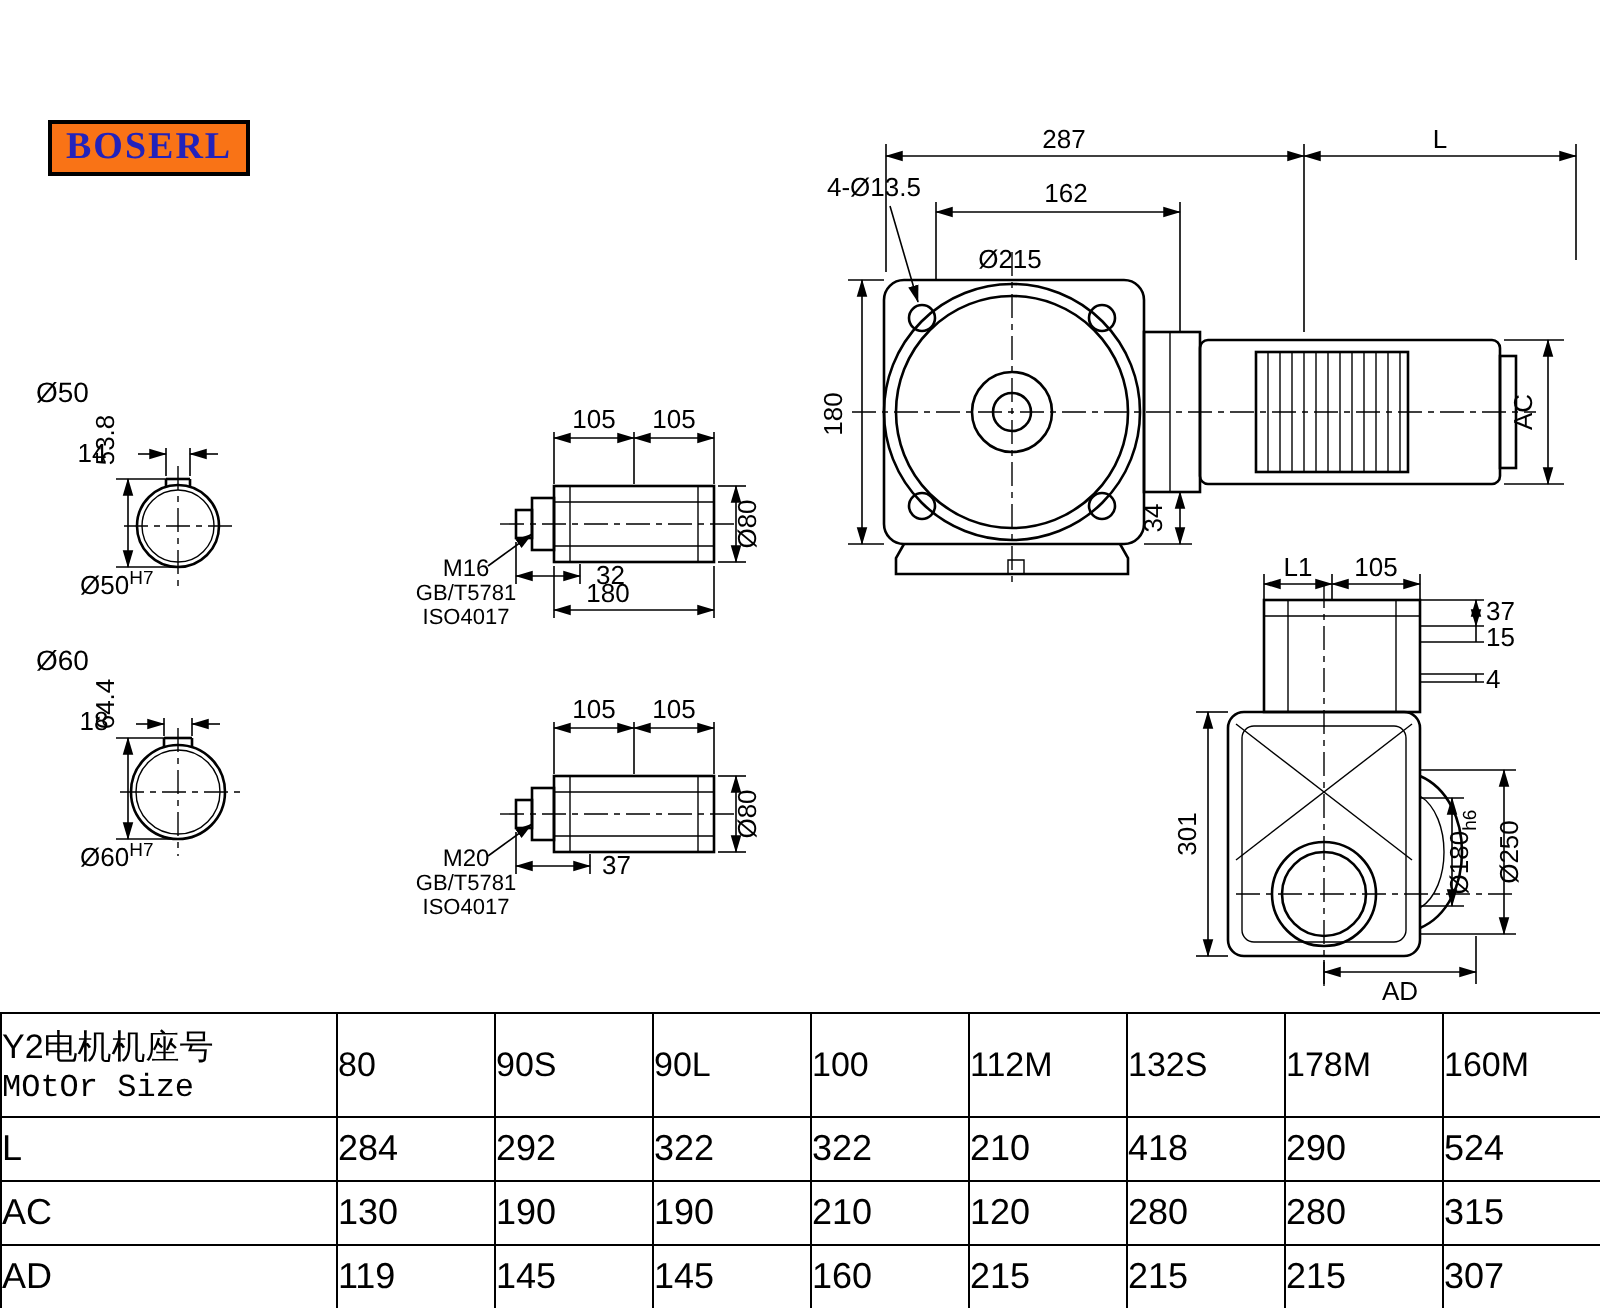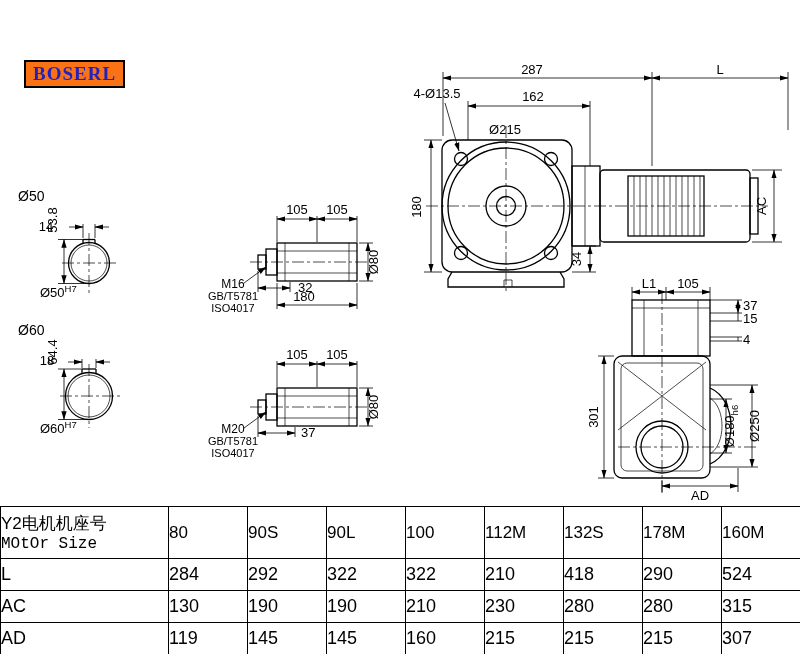--- a/index.html
+++ b/index.html
@@ -321,21 +321,21 @@
       <td>418</td>
       <td>290</td>
       <td>524</td>
     </tr>
     <tr style="height:32px;">
       <td>AC</td>
       <td>130</td>
       <td>190</td>
       <td>190</td>
       <td>210</td>
-      <td>230</td>
+      <td>120</td>
       <td>280</td>
       <td>280</td>
       <td>315</td>
     </tr>
     <tr style="height:32px;">
       <td>AD</td>
       <td>119</td>
       <td>145</td>
       <td>145</td>
       <td>160</td>

